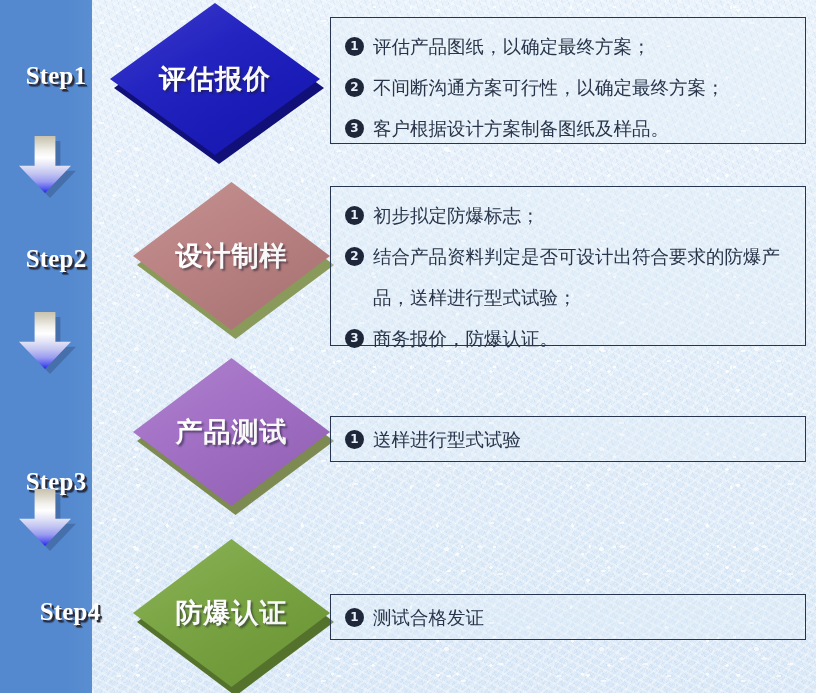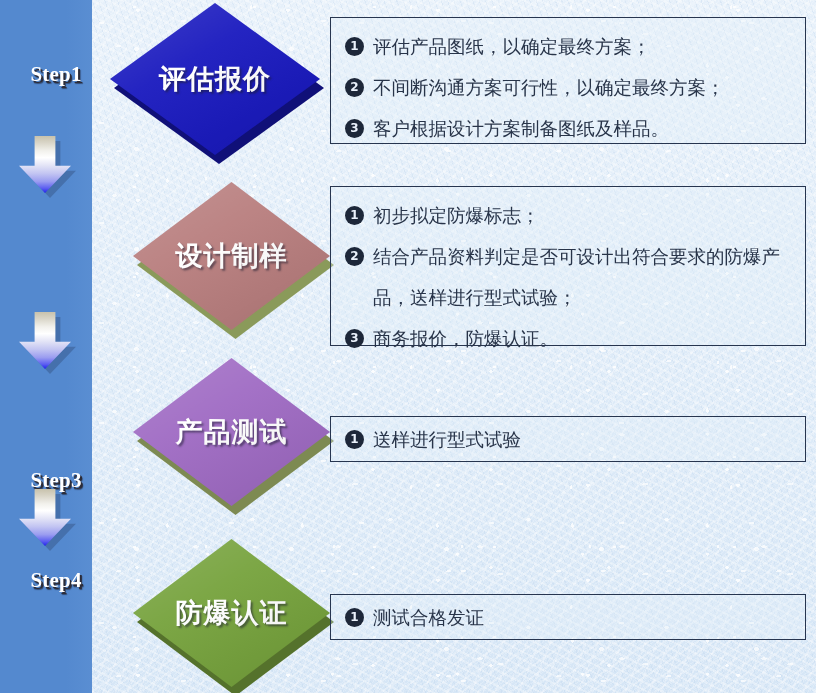--- a/index.html
+++ b/index.html
@@ -49,21 +49,21 @@
   }
 
   
   .rail{
     position:absolute;left:0;top:0;width:92px;height:693px;
     background:linear-gradient(90deg,#5489cf 0%,#5489cf 72%,#5a8ed2 100%);
   }
   .step-label{
     position:absolute;left:0;width:112px;text-align:center;
     font-family:"Liberation Serif","DejaVu Serif",serif;
-    font-weight:bold;font-size:21px;letter-spacing:.2px;
+    font-weight:bold;font-size:25px;letter-spacing:.2px;
     color:#ffffff;
     text-shadow:2px 2px 0 #2c2c38, 2.5px 2.5px 1px rgba(20,20,35,.55);
     white-space:nowrap;
   }
 
   
   .arrow{position:absolute;width:58px;height:62px;}
   .arrow .shadow{
     position:absolute;left:5px;top:5px;width:52px;height:57px;
     background:rgba(40,60,100,.33);
@@ -129,22 +129,23 @@
 <body>
 
 <div id="stage">
 
   <div class="bg-paper"></div>
   <div class="bg-noise"></div>
 
   <div class="rail"></div>
 
   <div class="step-label" style="top:62px;">Step1</div>
+  <div class="step-label" style="top:245px;">Step2</div>
   <div class="step-label" style="top:420px;margin-top:48px;">Step3</div>
-  <div class="step-label" style="top:568px;">Step4</div>
+  <div class="step-label" style="top:598px;margin-left:14px;">Step4</div>
 
   <div class="arrow" style="left:19px;top:136px;">
     <div class="shadow"></div>
     <div class="body"></div>
   </div>
   <div class="arrow" style="left:19px;top:312px;">
     <div class="shadow"></div>
     <div class="body"></div>
   </div>
   <div class="arrow" style="left:19px;top:489px;">

